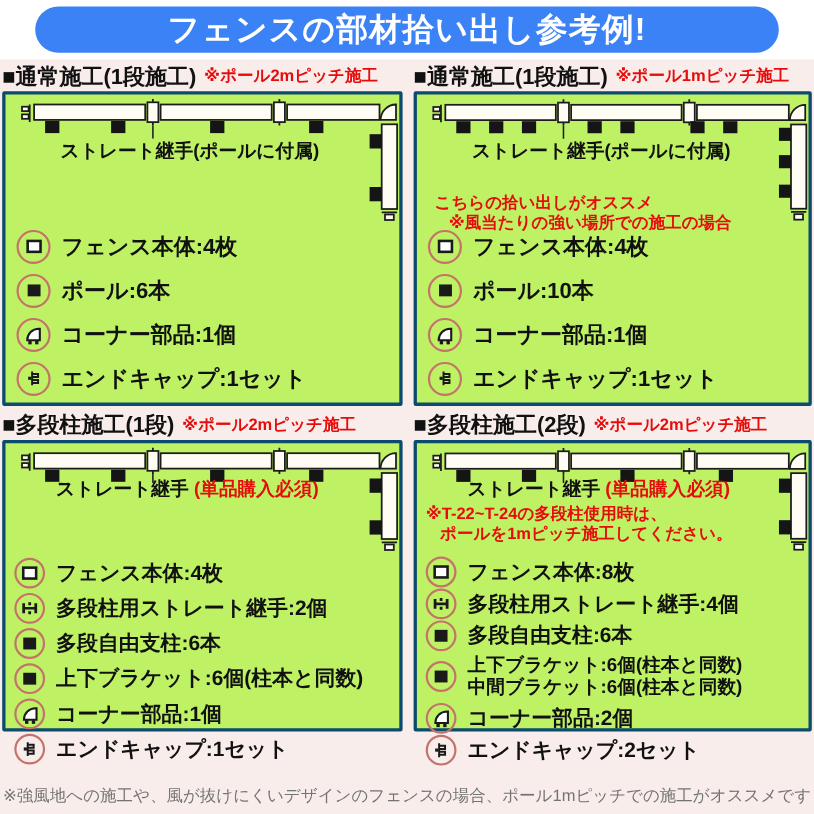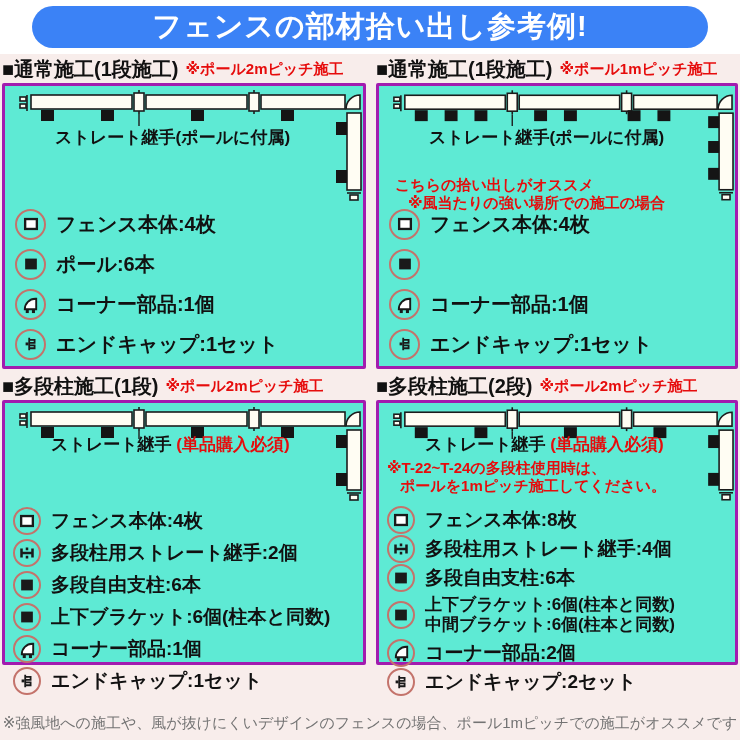--- a/index.html
+++ b/index.html
@@ -22,21 +22,21 @@
   .s1{left:2px;top:56px;width:364px;}
   .s2{left:376px;top:56px;width:362px;}
   .s3{left:2px;top:373px;width:364px;}
   .s4{left:376px;top:373px;width:362px;}
   .sec-heading{
     height:26px;display:flex;align-items:center;gap:7px;white-space:nowrap;
   }
   .sec-heading .h{font-size:20px;font-weight:bold;color:#111;}
   .sec-heading .note{font-size:15px;font-weight:bold;color:#e60c0c;}
   .panel-box{
-    margin-top:1px;border:3px solid #a21caf;background:#5eead4;border-radius:2px;
+    margin-top:1px;border:3px solid #0c4a6e;background:#bef264;border-radius:2px;
     position:relative;box-sizing:border-box;
   }
   .section-a .panel-box{height:286px;}
   .section-b .panel-box{height:265px;}
   .diagram{position:relative;width:100%;}
   .section-a .diagram{height:116px;}
   .section-b .diagram{height:102px;}
   .diag-svg{position:absolute;left:0;top:0;}
   .diag-label{
     position:absolute;white-space:nowrap;font-weight:bold;font-size:17px;color:#111;
@@ -231,20 +231,23 @@
           <span class="item-text">
             <span class="line">フェンス本体:4枚</span>
           </span>
         </div>
         <div class="item">
           <span class="icon-circle">
             <svg width="18" height="18" viewBox="0 0 20 20">
               <rect x="3.5" y="4" width="13" height="12" fill="#1a1a1a"></rect>
             </svg>
           </span>
+          <span class="item-text">
+            <span class="line">ポール:10本</span>
+          </span>
         </div>
         <div class="item">
           <span class="icon-circle">
             <svg width="19" height="19" viewBox="0 0 20 20">
               <path d="M4,15 A11,11 0 0 1 15,4 h1 v11 z" fill="#fff" stroke="#1a1a1a" stroke-width="2"></path>
               <rect x="5" y="15.5" width="3.2" height="3.5" fill="#1a1a1a"></rect>
               <rect x="11.5" y="15.5" width="3.2" height="3.5" fill="#1a1a1a"></rect>
             </svg>
           </span>
           <span class="item-text">

